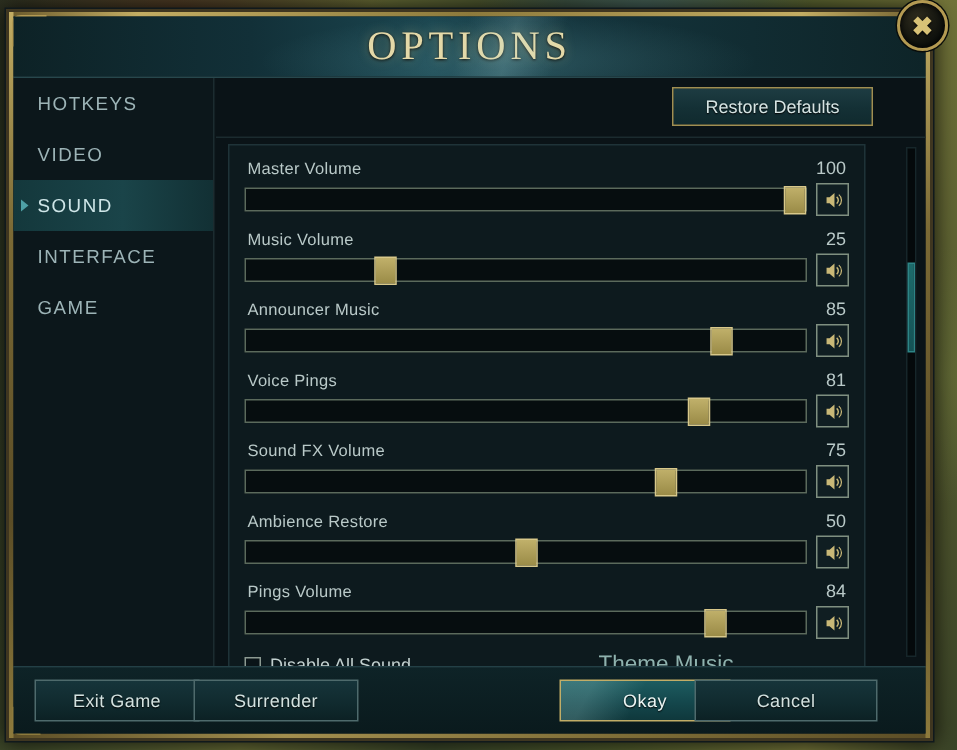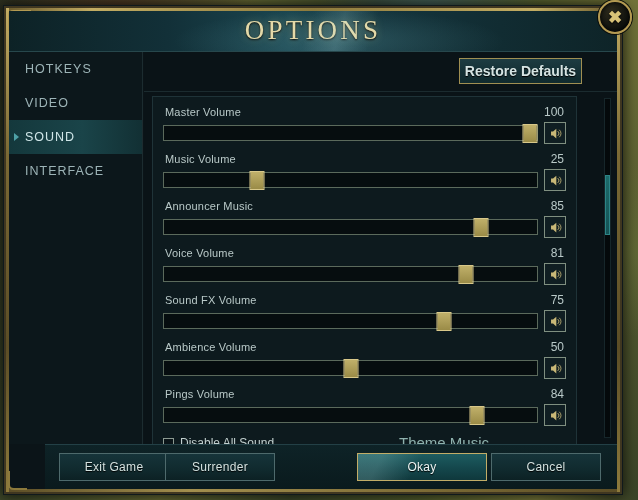--- a/index.html
+++ b/index.html
@@ -175,29 +175,28 @@
 
   
   #content-header {
     position: relative;
     height: 40px;
     border-bottom: 1px solid #1b2b2f;
   }
   #restore-defaults {
     position: absolute;
     right: 35px; top: 6px;
-    width: 123px; height: 26px;
+    width: 134px; height: 26px;
     display: flex; align-items: center; justify-content: center;
-    font-size: 14px;
+    font-size: 12px;
     color: #d5e4e3;
     background: linear-gradient(180deg,#1d3c42,#143035 55%,#102a2e);
     border: 1px solid #a08f52;
     cursor: pointer;
     text-shadow: 0 1px 1px #000;
-    font-weight: bold;
   }
 
   
   #content-scroll {
     position: absolute;
     left: 0; top: 40px; right: 0; bottom: 0;
     overflow: hidden;
   }
   #settings-panel {
     position: absolute;
@@ -305,40 +304,39 @@
 
   
   #buttonbar {
     position: absolute;
     left: 3px; right: 3px; bottom: 3px;
     height: 45px;
     background: linear-gradient(180deg,#0e2327,#0a1a1d);
     border-top: 1px solid #234046;
     display: flex;
     align-items: center;
-    margin-left: 36px;
   }
   .btn {
     height: 28px;
     display: flex; align-items: center; justify-content: center;
     font-size: 12px;
     color: #d3e2e0;
     background: linear-gradient(180deg,#16343a,#102a2e 60%,#0c2124);
     border: 1px solid #4e6a6c;
     cursor: pointer;
     text-shadow: 0 1px 1px #000;
     letter-spacing: .3px;
   }
   #btn-exit-game { position: absolute; left: 14px; width: 110px; }
   #btn-surrender { position: absolute; left: 120px; width: 110px; }
-  #btn-cancel    { position: absolute; right: 16px; width: 110px; }
+  #btn-cancel    { position: absolute; right: 32px; width: 122px; }
   #btn-okay {
     position: absolute;
     right: 130px;
-    width: 130px;
+    width: 114px;
     border: 1px solid #c2ad67;
     background:
       linear-gradient(118deg, rgba(190,235,235,.20) 18%, rgba(190,235,235,0) 46%),
       linear-gradient(180deg,#1d5c60,#14474c 55%,#0f383c);
     color: #eaf5f3;
   }
 </style>
 </head>
 <body>
 
@@ -373,20 +371,23 @@
         <div class="nav-item">
           <span>VIDEO</span>
         </div>
         <div class="nav-item active">
           <span class="nav-marker"></span>
           <span>SOUND</span>
         </div>
         <div class="nav-item">
           <span>INTERFACE</span>
         </div>
+        <div class="nav-item">
+          <span>GAME</span>
+        </div>
       </div>
 
     <div id="content">
 
       <div id="content-header">
         <div id="restore-defaults">Restore Defaults</div>
       </div>
 
       <div id="content-scroll">
         <div id="settings-panel">
@@ -441,21 +442,21 @@
                     <svg class="speaker-glyph" viewBox="0 0 16 16" width="13" height="13">
                       <path d="M9 2 L5 5.5 H2.5 V10.5 H5 L9 14 Z" fill="#c9b877"></path>
                       <path d="M10.8 5.2 A3.6 3.6 0 0 1 10.8 10.8" fill="none" stroke="#c9b877" stroke-width="1.2"></path>
                       <path d="M12.6 3.4 A6 6 0 0 1 12.6 12.6" fill="none" stroke="#c9b877" stroke-width="1"></path>
                     </svg>
                   </div>
                 </div>
               </div>
               <div class="slider-row">
                 <div class="slider-label-line">
-                  <span class="slider-label">Voice Volume</span>
+                  <span class="slider-label">Voice Pings</span>
                   <span class="slider-value">81</span>
                 </div>
                 <div class="slider-line">
                   <div class="slider-track">
                     <div class="slider-knob" style="left: calc(81%);"></div>
                   </div>
                   <div class="speaker-btn">
                     <svg class="speaker-glyph" viewBox="0 0 16 16" width="13" height="13">
                       <path d="M9 2 L5 5.5 H2.5 V10.5 H5 L9 14 Z" fill="#c9b877"></path>
                       <path d="M10.8 5.2 A3.6 3.6 0 0 1 10.8 10.8" fill="none" stroke="#c9b877" stroke-width="1.2"></path>
@@ -477,21 +478,21 @@
                     <svg class="speaker-glyph" viewBox="0 0 16 16" width="13" height="13">
                       <path d="M9 2 L5 5.5 H2.5 V10.5 H5 L9 14 Z" fill="#c9b877"></path>
                       <path d="M10.8 5.2 A3.6 3.6 0 0 1 10.8 10.8" fill="none" stroke="#c9b877" stroke-width="1.2"></path>
                       <path d="M12.6 3.4 A6 6 0 0 1 12.6 12.6" fill="none" stroke="#c9b877" stroke-width="1"></path>
                     </svg>
                   </div>
                 </div>
               </div>
               <div class="slider-row">
                 <div class="slider-label-line">
-                  <span class="slider-label">Ambience Volume</span>
+                  <span class="slider-label">Ambience Restore</span>
                   <span class="slider-value">50</span>
                 </div>
                 <div class="slider-line">
                   <div class="slider-track">
                     <div class="slider-knob" style="left: calc(50%);"></div>
                   </div>
                   <div class="speaker-btn">
                     <svg class="speaker-glyph" viewBox="0 0 16 16" width="13" height="13">
                       <path d="M9 2 L5 5.5 H2.5 V10.5 H5 L9 14 Z" fill="#c9b877"></path>
                       <path d="M10.8 5.2 A3.6 3.6 0 0 1 10.8 10.8" fill="none" stroke="#c9b877" stroke-width="1.2"></path>

